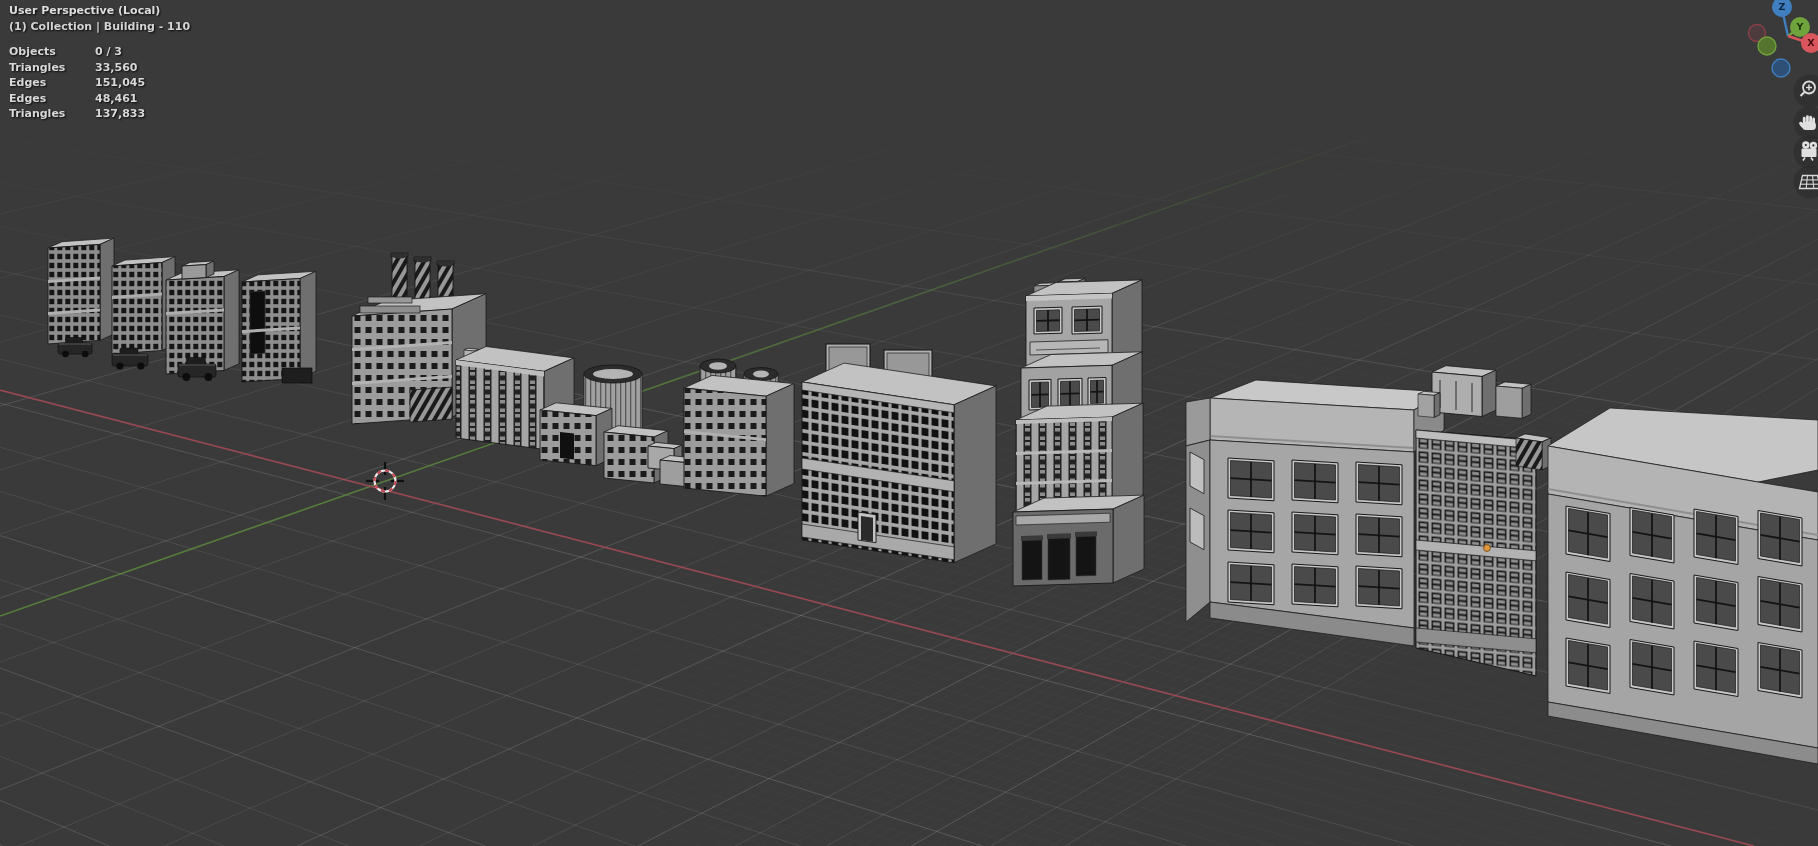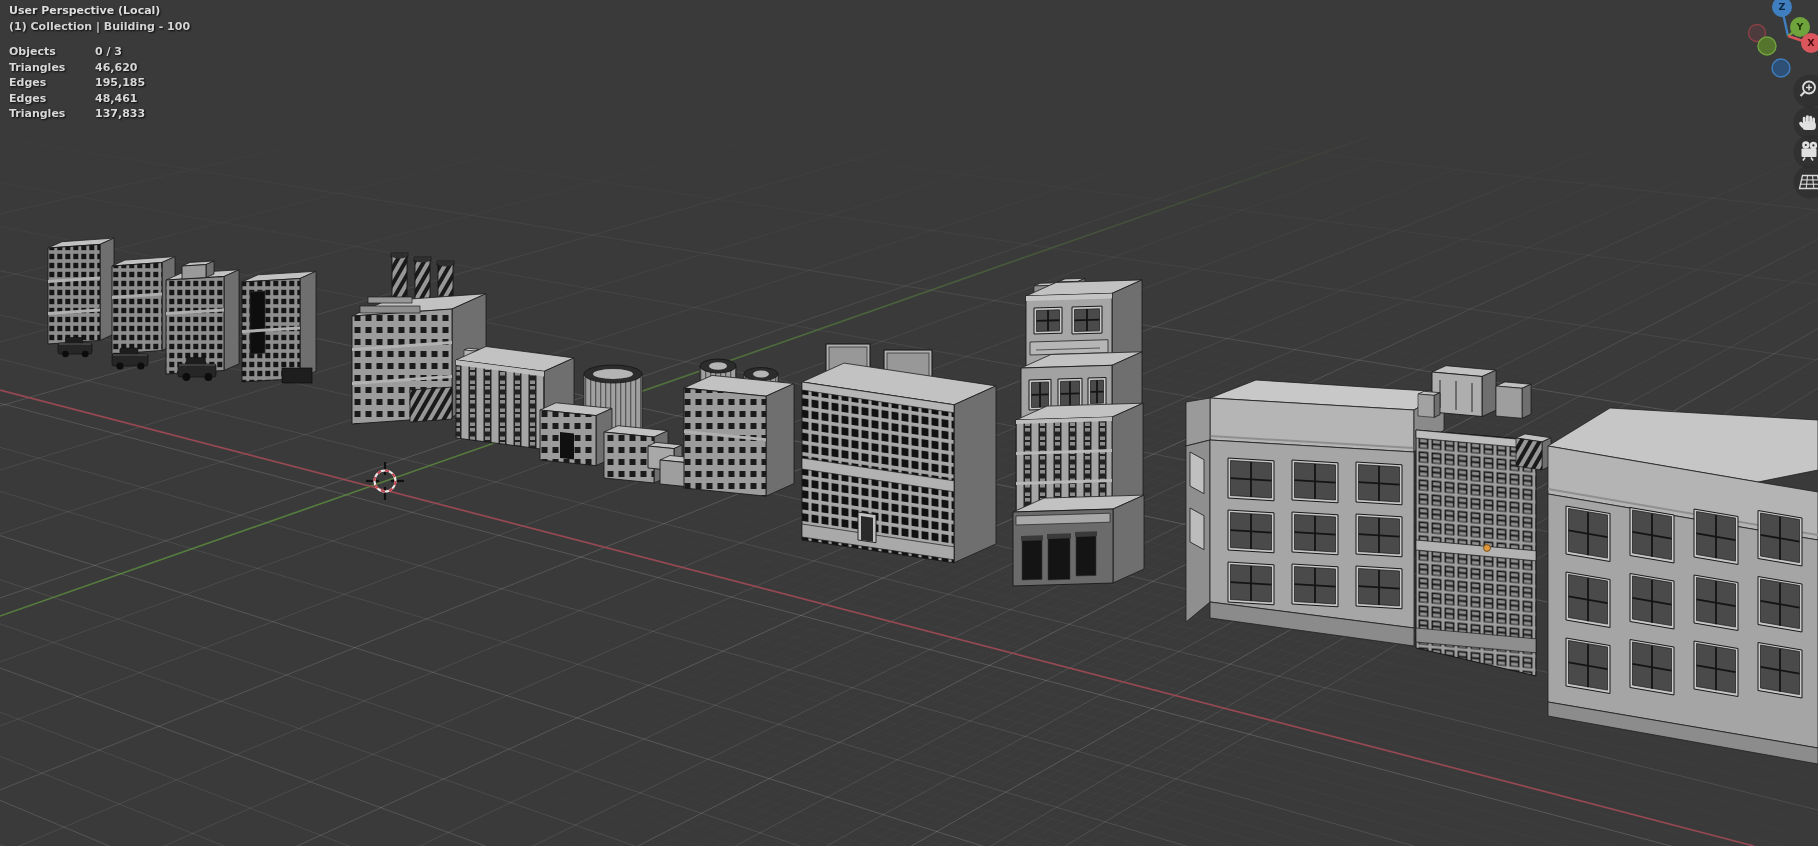--- a/index.html
+++ b/index.html
@@ -667,33 +667,33 @@
           <circle cx="385" cy="481" r="10.5" fill="none" stroke="#c8454f" stroke-width="2" stroke-dasharray="4.1 4.1"></circle>
         </g>
         <g>
           <circle cx="1487" cy="548" r="3.4" fill="#e09a3e" stroke="#7c5116" stroke-width="1"></circle>
         </g>
       </g>
   </svg>
 
   <div class="hud">
     <div>User Perspective (Local)</div>
-    <div class="sub">(1) Collection | Building - 100</div>
+    <div class="sub">(1) Collection | Building - 110</div>
     <div class="stats" id="statsBlock">
         <div class="srow">
           <span class="slabel">Objects</span>
           <span class="sval">0 / 3</span>
         </div>
         <div class="srow">
           <span class="slabel">Triangles</span>
-          <span class="sval">46,620</span>
+          <span class="sval">33,560</span>
         </div>
         <div class="srow">
           <span class="slabel">Edges</span>
-          <span class="sval">195,185</span>
+          <span class="sval">151,045</span>
         </div>
         <div class="srow">
           <span class="slabel">Edges</span>
           <span class="sval">48,461</span>
         </div>
         <div class="srow">
           <span class="slabel">Triangles</span>
           <span class="sval">137,833</span>
         </div>
       </div>

